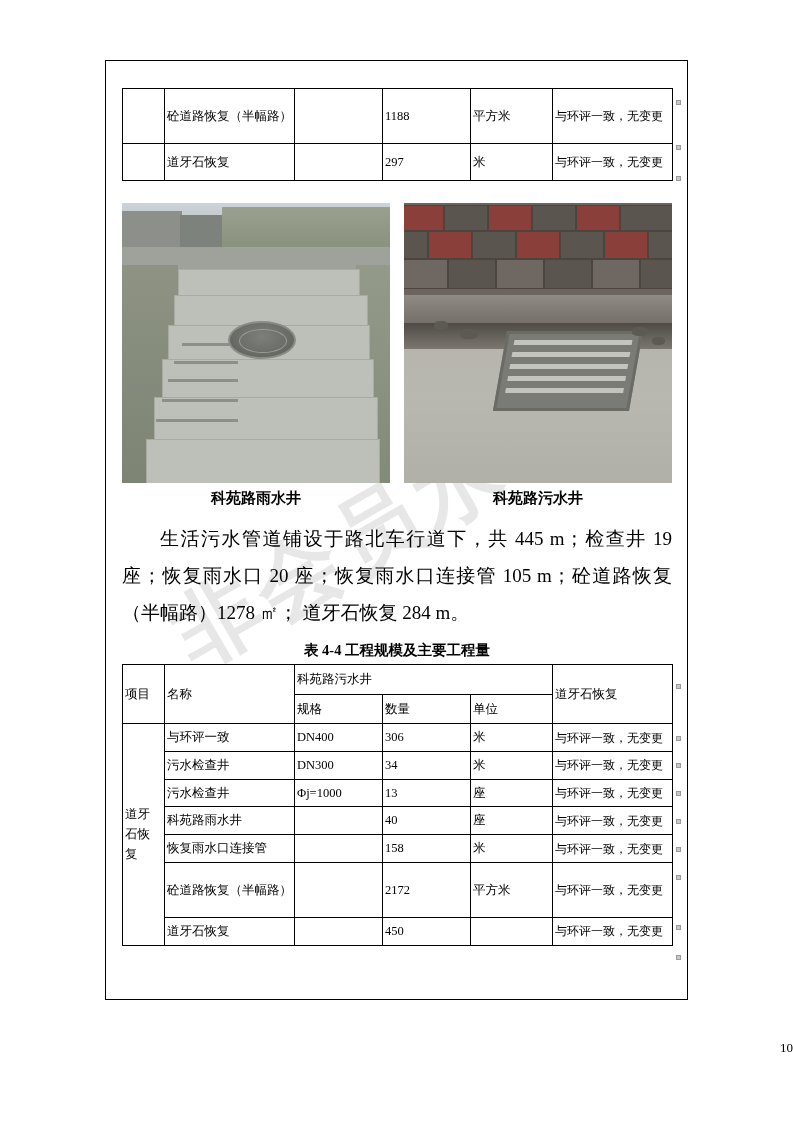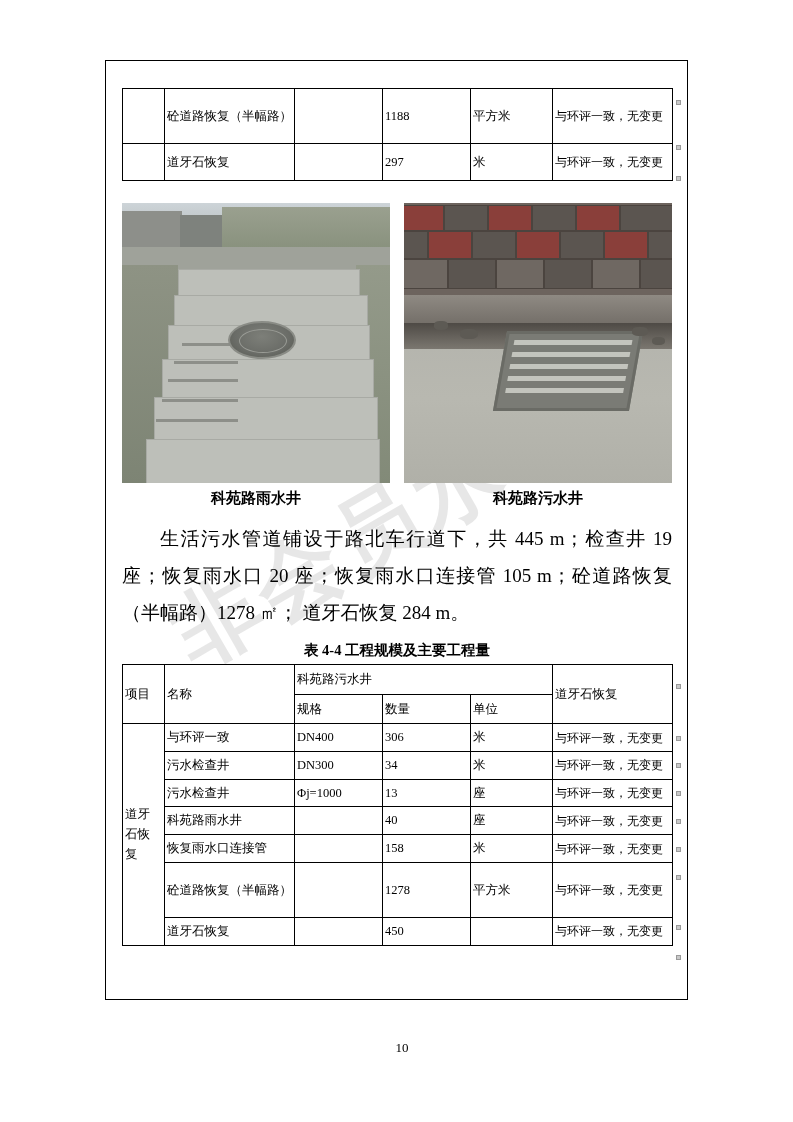--- a/index.html
+++ b/index.html
@@ -83,21 +83,21 @@
     text-align:center;
     font-size:14.5px;
     font-weight:bold;
     margin-top:10px;
     margin-bottom:4px;
   }
   .page-num{
     position:absolute;
     left:0;right:0;
     top:1040px;
-    text-align:center;
+    text-align:right;
     font-size:13px;
     margin-left:11px;
   }
   
   .watermark{
     position:absolute;
     left:150px;top:470px;
     font-size:86px;
     color:rgba(120,120,120,0.18);
     font-weight:bold;
@@ -326,21 +326,21 @@
         <tr>
           <td>恢复雨水口连接管</td>
           <td></td>
           <td>158</td>
           <td>米</td>
           <td class="cell-note">与环评一致，无变更</td>
         </tr>
         <tr>
           <td style="height:46px;">砼道路恢复（半幅路）</td>
           <td></td>
-          <td>1278</td>
+          <td>2172</td>
           <td>平方米</td>
           <td class="cell-note">与环评一致，无变更</td>
         </tr>
         <tr>
           <td>道牙石恢复</td>
           <td></td>
           <td>450</td>
           <td></td>
           <td class="cell-note">与环评一致，无变更</td>
         </tr>

